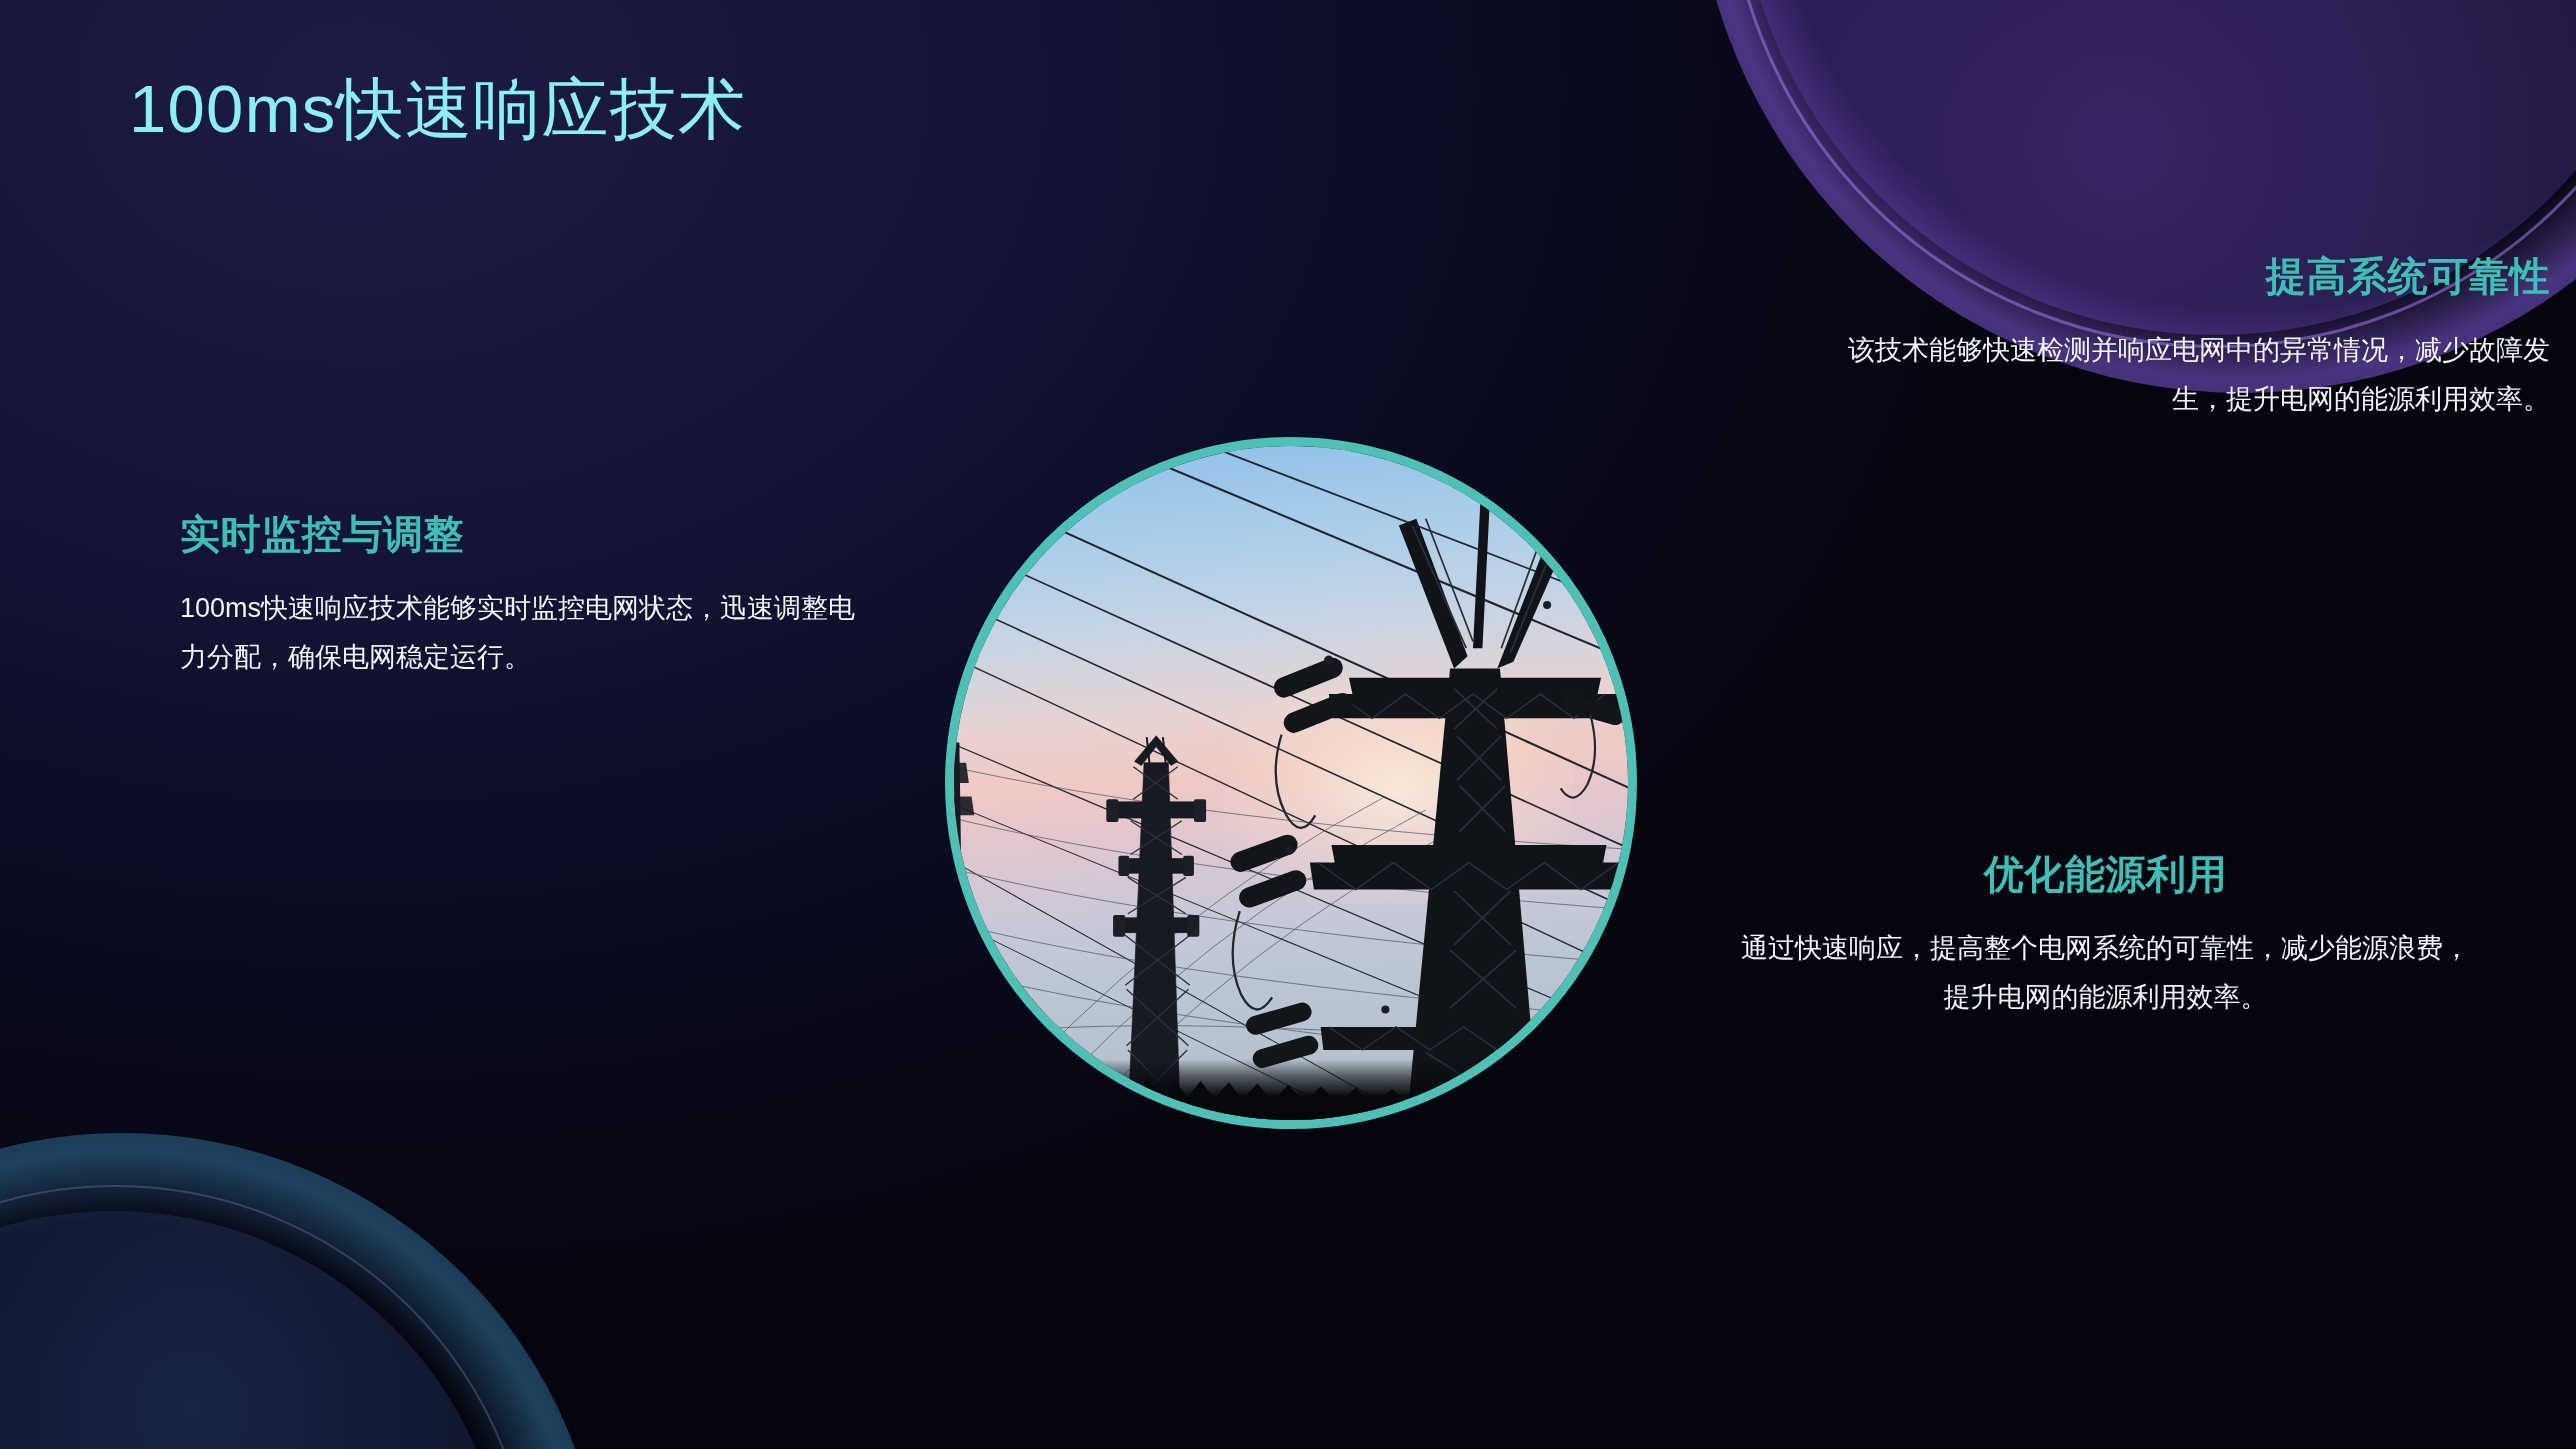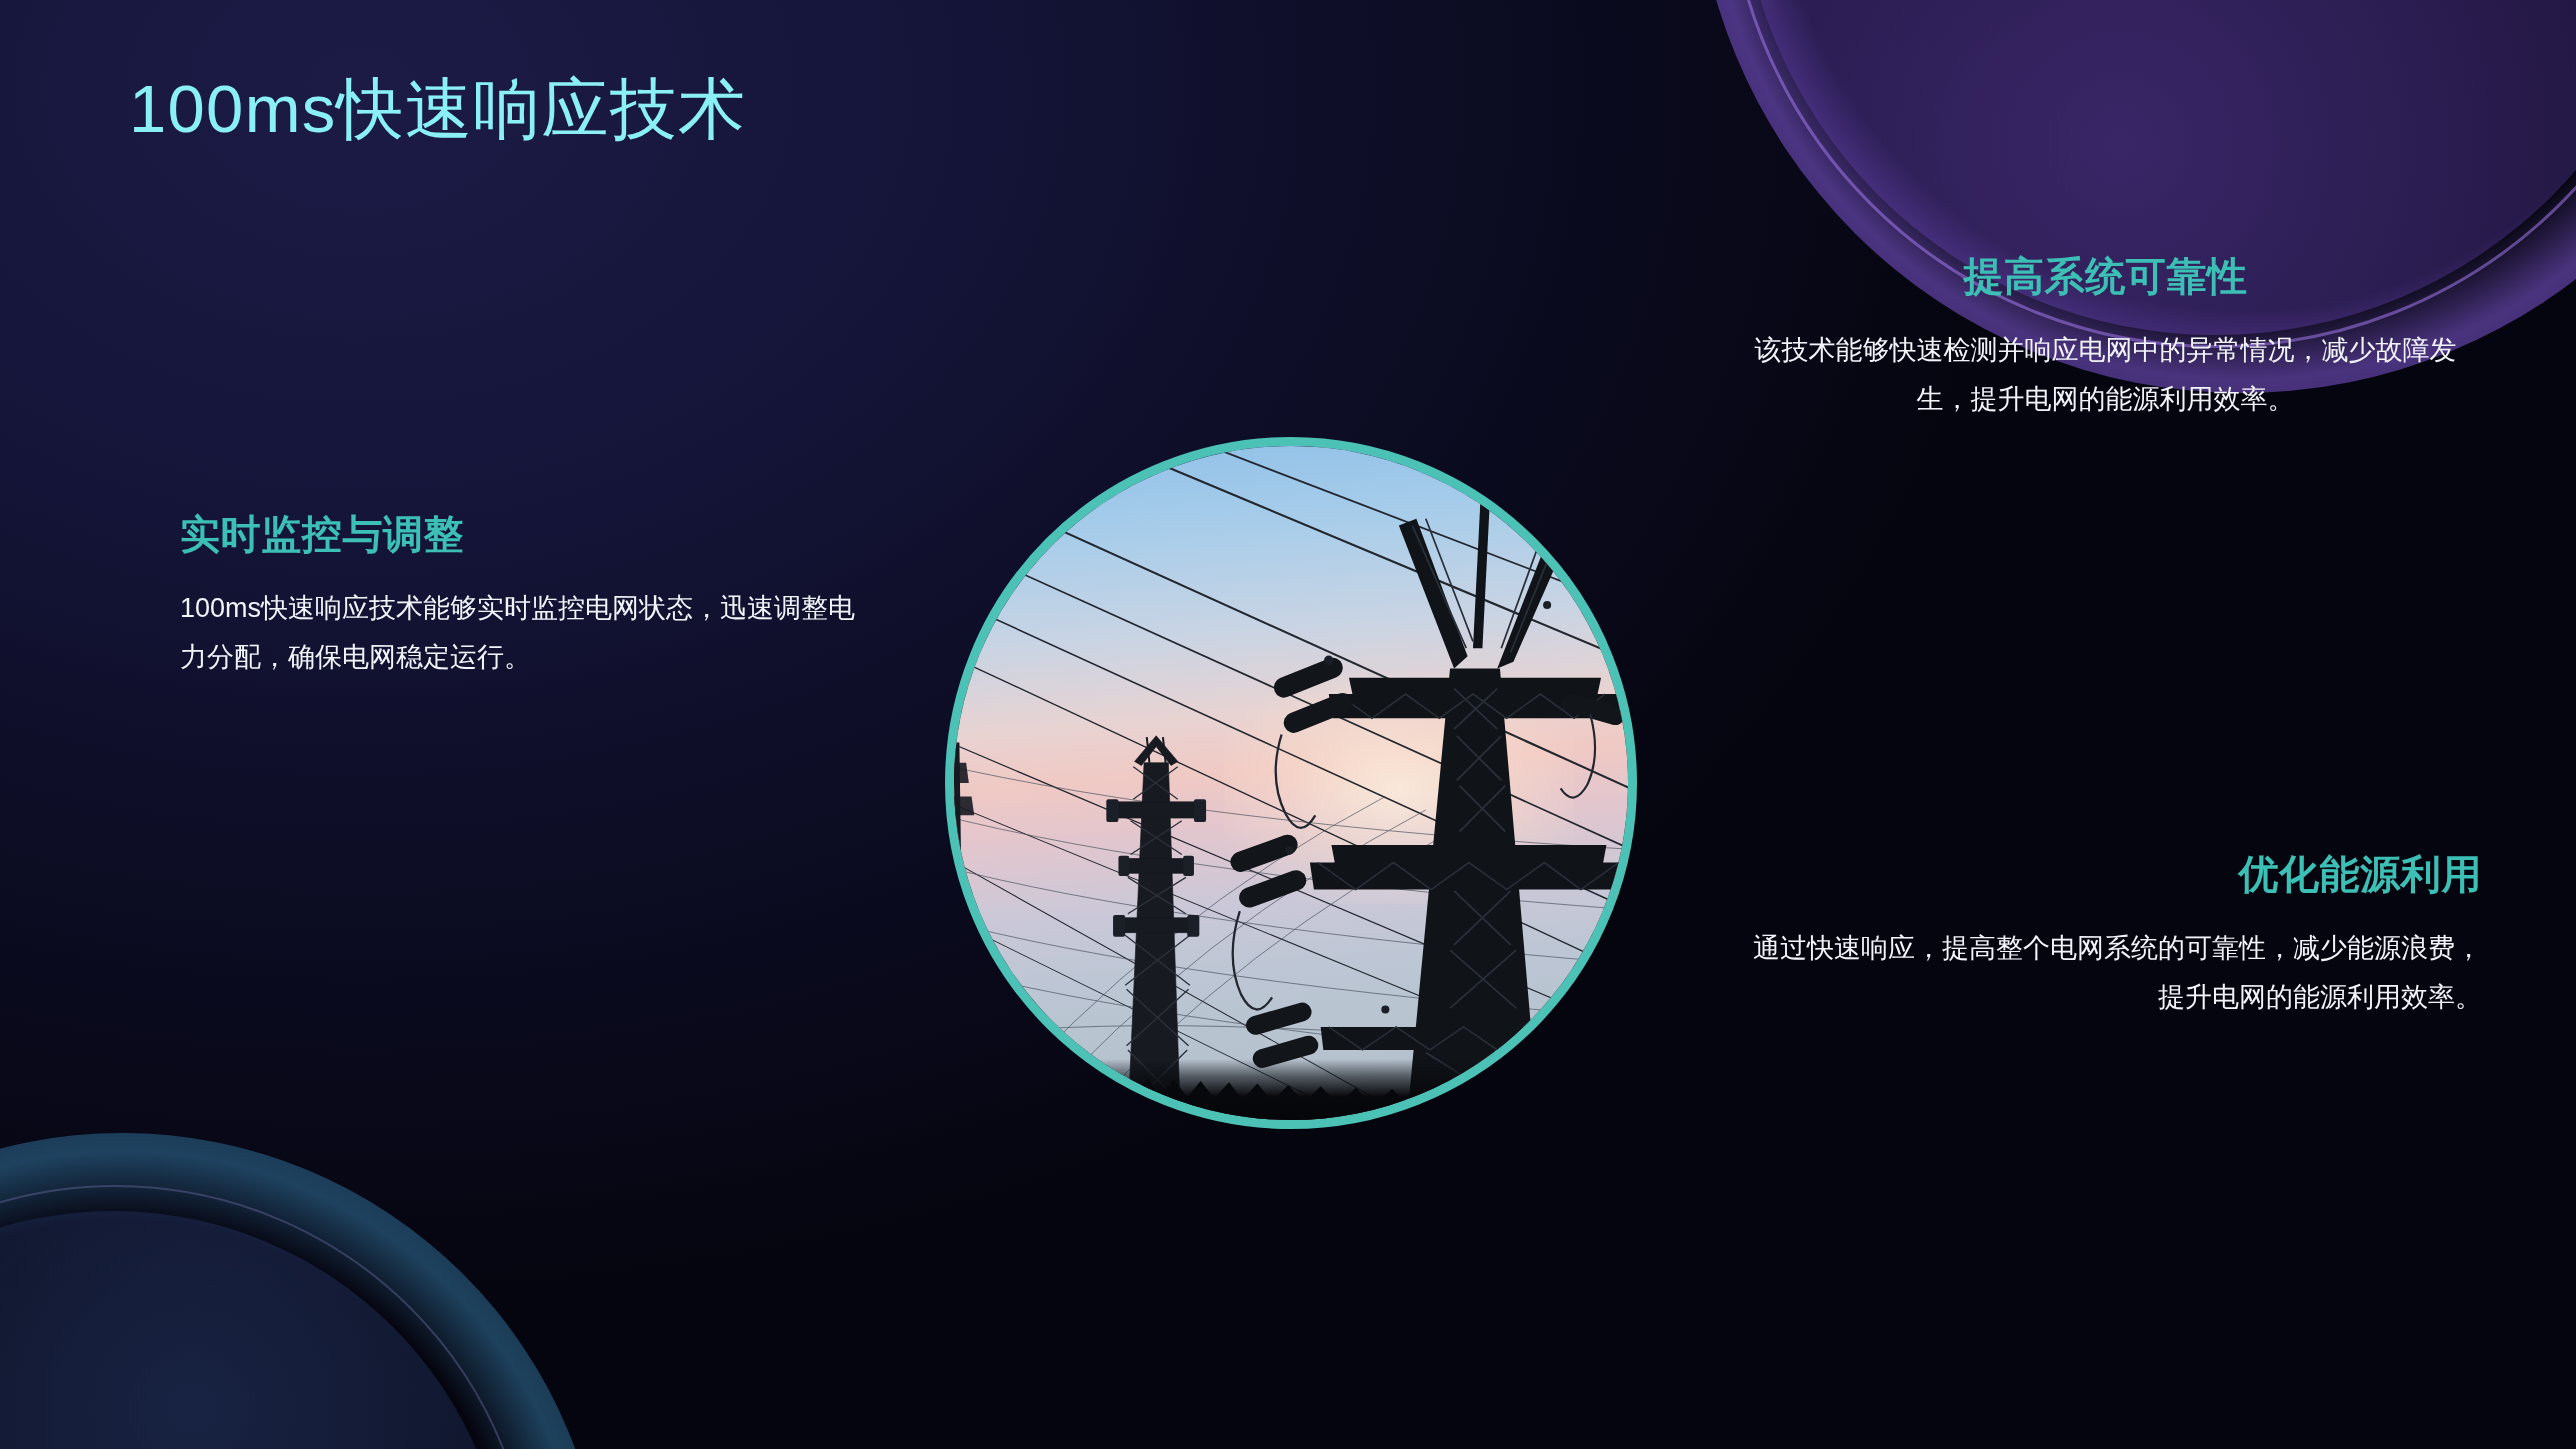--- a/index.html
+++ b/index.html
@@ -89,22 +89,22 @@
   }
   .block p {
     font-size:27px;
     font-weight:400;
     line-height:1.85;
     color:#F2F4FA;
     margin-top:24.5px;
   }
 
   #block-left  { left:180px;  top:509px;  width:689px; text-align:left; }
-  #block-r1    { left:1729px; top:251px;  width:753px; text-align:center;  }
-  #block-r2    { left:1729px; top:849px; width:753px; text-align:right;  }
+  #block-r1    { left:1797px; top:251px;  width:753px; text-align:right;  }
+  #block-r2    { left:1729px; top:849px; width:753px; text-align:center;  }
 
   
   #photo-circle {
     position:absolute;
     left:945px; top:437px;
     width:692px; height:692px;
     border-radius:50%;
     border:9px solid #4BC2B5;
     overflow:hidden;
     background:#0a0a18;

